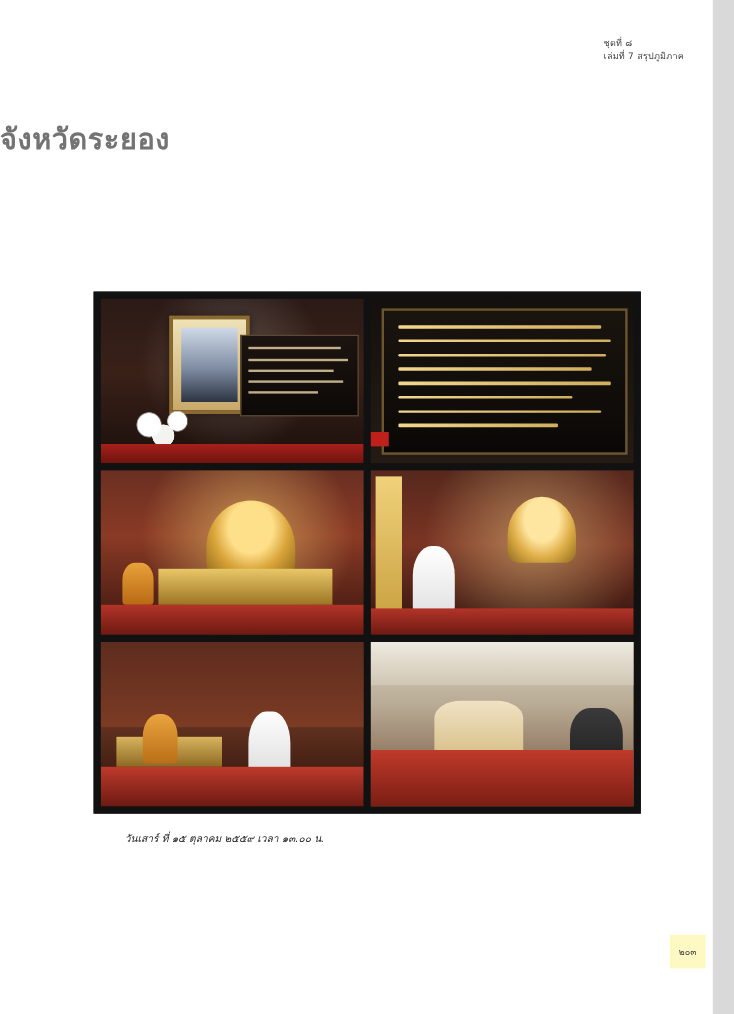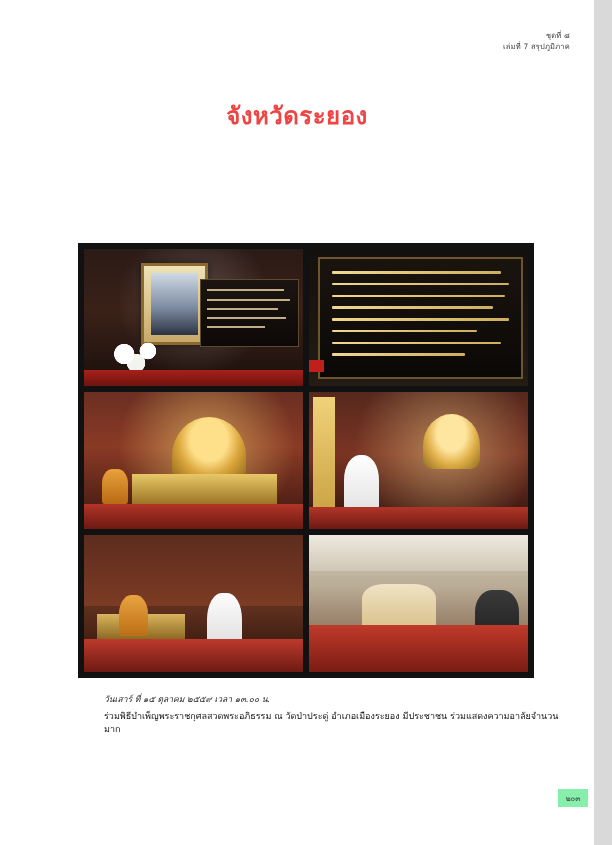--- a/index.html
+++ b/index.html
@@ -17,34 +17,32 @@
   
   .edge-bar{
     position:absolute;
     right:0;top:0;
     width:18px;height:845px;
     background:#d9d9d9;
   }
   .header{
     position:absolute;
     right:42px;top:30px;
-    text-align:right;
     line-height:1.5;
   }
   .header-line{
     font-size:7.5px;
     color:#3a3a3a;
     letter-spacing:.2px;
   }
   .page-title{
     position:absolute;
     left:0;right:18px;top:96px;
-    text-align:center;
     font-size:24px;
-    color:#ef4444;
+    color:#737373;
     font-weight:bold;
     letter-spacing:.5px;
   }
   
   .collage{
     position:absolute;
     left:78px;top:243px;
     width:456px;height:435px;
     background:#111;
     padding:0;
@@ -227,22 +225,22 @@
     margin-bottom:4px;
   }
   .cap-line{
     font-size:9px;
     color:#111;
     line-height:1.45;
   }
   .page-number{
     position:absolute;
     right:24px;bottom:38px;
-    width:30px;height:18px;
-    background:#86efac;
+    width:30px;height:28px;
+    background:#fef9c3;
     color:#3c3c3c;
     font-size:7.5px;
     display:flex;align-items:center;justify-content:center;
   }
 </style>
 </head>
 <body>
 
 <div class="page">
 
@@ -316,18 +314,17 @@
       <div class="monkrow"></div>
       <div class="dark"></div>
       <div class="carpet"></div>
 
     </div>
 
   </div>
 
   <div class="caption">
     <div class="cap-date">วันเสาร์ ที่ ๑๕ ตุลาคม ๒๕๕๙ เวลา ๑๓.๐๐ น.</div>
-    <div class="cap-line">ร่วมพิธีบำเพ็ญพระราชกุศลสวดพระอภิธรรม ณ วัดป่าประดู่ อำเภอเมืองระยอง มีประชาชน ร่วมแสดงความอาลัยจำนวนมาก</div>
   </div>
 
   <div class="page-number">๒๐๓</div>
 
 </div>
 
 </body></html>

